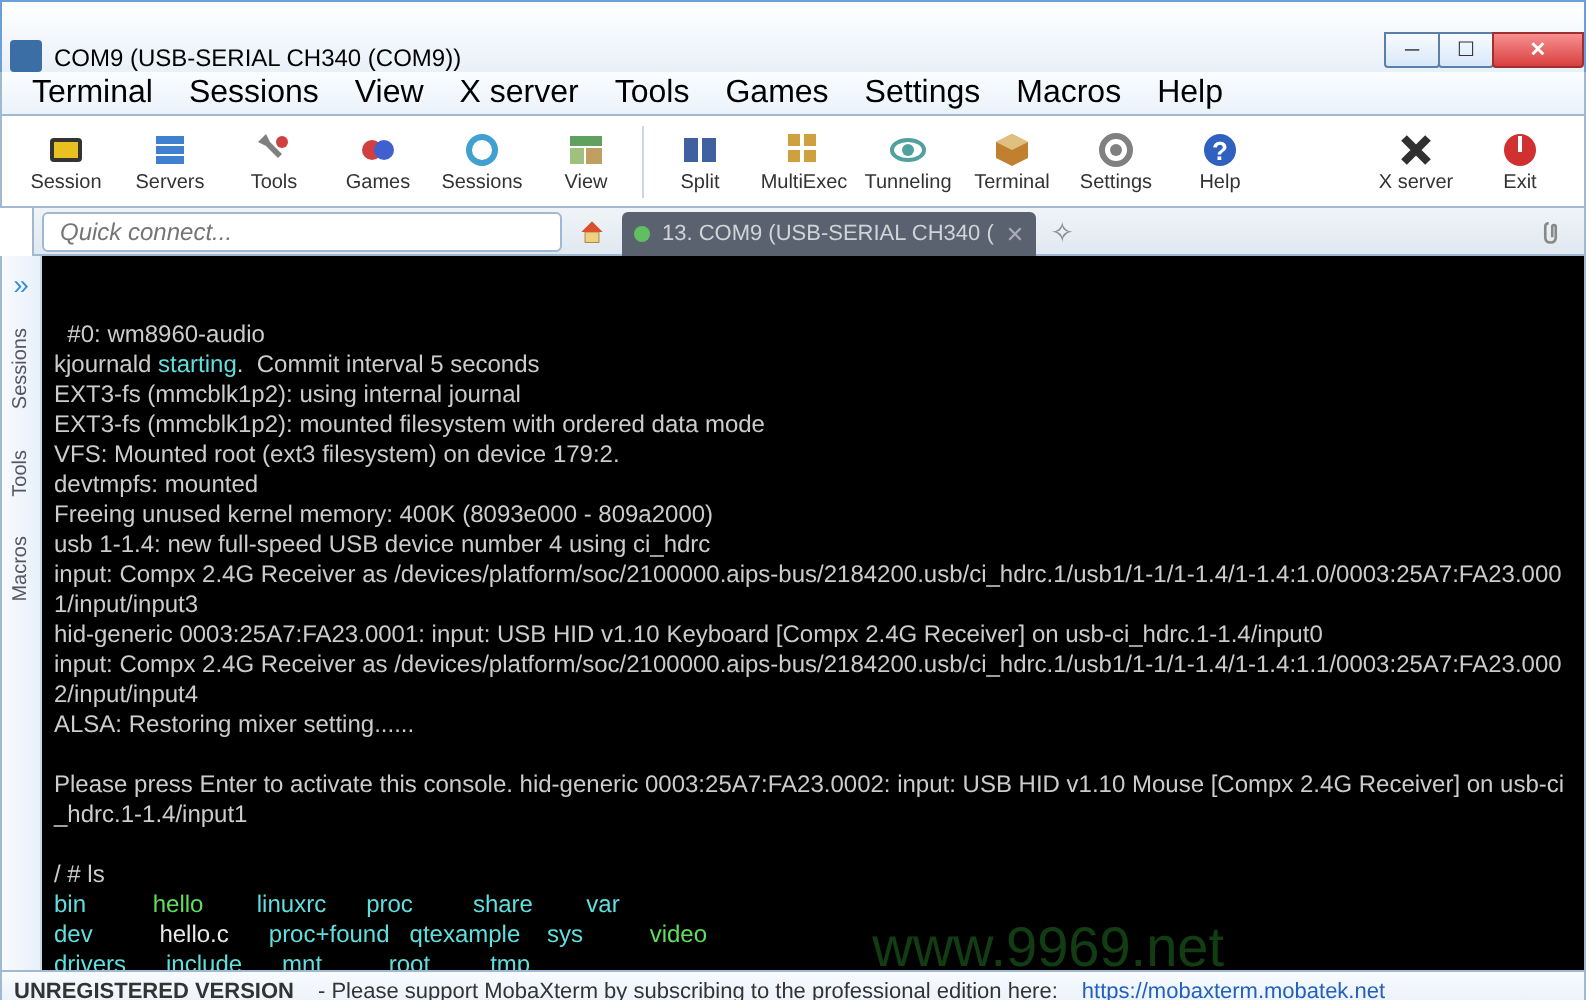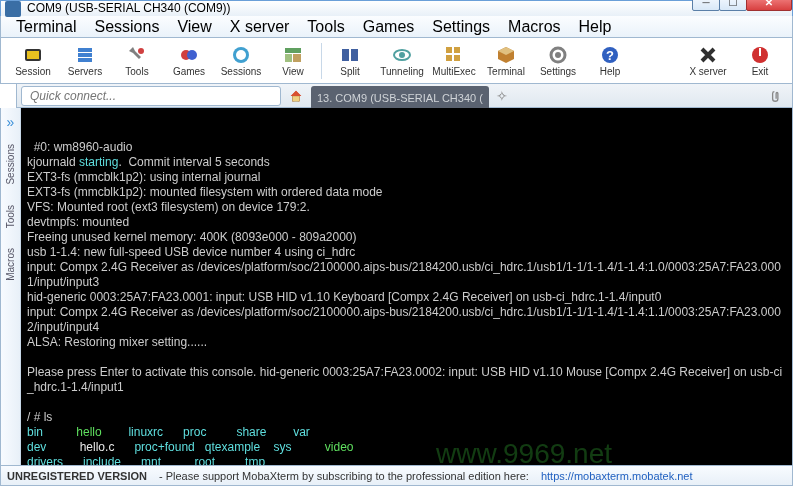--- a/index.html
+++ b/index.html
@@ -1,19 +1,19 @@
 <!DOCTYPE html>
 <html><head>
 <meta charset="utf-8">
 <style>
 * { margin:0; padding:0; box-sizing:border-box; font-family:'Segoe UI',Tahoma,sans-serif; }
 body { width:793px; height:500px; overflow:hidden; background:#fff; position:relative; }
 
 
-.titlebar { height:16px; background:linear-gradient(#fff,#e8f0f8); border:1px solid #6a9fd8; border-bottom:none; display:flex; align-items:flex-start; padding:0 4px; }
+.titlebar { height:36px; background:linear-gradient(#fff,#e8f0f8); border:1px solid #6a9fd8; border-bottom:none; display:flex; align-items:flex-end; padding:0 4px; }
 .titlebar .appicon { width:16px; height:16px; background:#3a6ea5; margin-right:6px; border-radius:2px; }
 .titlebar .title { font-size:12px; color:#000; flex:1; }
 .winbtns { display:flex; gap:0; margin-right:-4px; height:20px; margin-top:-8px; }
 .winbtn { width:28px; height:18px; border:1px solid #5a7fa8; background:linear-gradient(#f8fbff,#d8e8f8); display:flex; align-items:center; justify-content:center; font-size:10px; color:#333; border-radius:0 0 2px 2px; margin-left:-1px; }
 .winbtn.close { width:46px; background:linear-gradient(#f89090,#d84040); border-color:#a03030; color:#fff; font-weight:bold; }
 
 
 .menubar { height:22px; background:linear-gradient(#fbfdff,#eaf2fa); border:1px solid #a0b8d0; border-top:none; display:flex; align-items:center; padding:0 6px; font-size:16px; }
 .menubar span { padding:2px 9px; cursor:default; }
 
@@ -21,21 +21,21 @@
 .toolbar { height:46px; background:#fff; border:1px solid #a0b8d0; border-top:none; display:flex; align-items:center; padding:2px 6px; }
 .tbtn { display:flex; flex-direction:column; align-items:center; justify-content:center; width:52px; height:42px; font-size:10px; color:#333; cursor:pointer; border-radius:3px; }
 .tbtn .ticon { width:20px; height:20px; margin-bottom:1px; display:flex; align-items:center; justify-content:center; }
 .tspacer { flex:1; }
 .tsep { width:1px; height:36px; background:#c8d8e8; margin:0 2px; }
 
 
 .tabrow { height:24px; background:linear-gradient(#f0f4f8,#e0e8f0); border:1px solid #a0b8d0; border-top:none; display:flex; align-items:stretch; padding:0 4px; gap:4px;margin-left:16px; }
 .quickconnect { width:260px; height:20px; margin-top:2px; border:1px solid #a0b8d0; border-radius:3px; background:#fff; padding:0 8px; font-size:12px; font-style:italic; color:#888; outline:none; }
 .tabhome { width:22px; height:20px; margin-top:2px; display:flex; align-items:center; justify-content:center; }
-.tab { height:22px; margin-top:2px; background:#5a6270; border-radius:3px 3px 0 0; display:flex; align-items:center; padding:0 6px; color:#d0d4d8; font-size:11px; gap:6px;flex-direction:column; }
+.tab { height:22px; margin-top:2px; background:#5a6270; border-radius:3px 3px 0 0; display:flex; align-items:center; padding:0 6px; color:#d0d4d8; font-size:11px; gap:6px; }
 .tab .dot { width:8px; height:8px; background:#60c060; border-radius:50%; }
 .tab .tclose { font-size:11px; color:#aab; cursor:pointer; }
 .newtab { width:18px; height:18px; margin-top:3px; display:flex; align-items:center; justify-content:center; color:#888; font-size:14px; }
 .clip { margin-left:auto; margin-right:4px; display:flex; align-items:center; color:#888; }
 
 
 .main { display:flex; height:358px; border:1px solid #a0b8d0; border-top:none; }
 .sidebar { width:20px; background:linear-gradient(90deg,#f8fbff,#e8f0f8); border-right:1px solid #c8d8e8; display:flex; flex-direction:column; align-items:center; padding-top:2px; }
 .sidetab { writing-mode:vertical-rl; transform:rotate(180deg); font-size:10px; color:#556; padding:10px 2px; cursor:pointer; display:flex; align-items:center; gap:4px; }
 .arrow { color:#3a8fd8; font-size:14px; padding:4px 0; }
@@ -142,36 +142,36 @@
         <svg width="20" height="20">
           <rect x="2" y="4" width="7" height="12" fill="#4060a0"></rect>
           <rect x="11" y="4" width="7" height="12" fill="#4060a0"></rect>
         </svg>
       </div>
       <span>Split</span>
     </div>
     <div class="tbtn">
       <div class="ticon">
         <svg width="20" height="20">
-          <ellipse cx="10" cy="10" rx="8" ry="5" fill="none" stroke="#50a0a0" stroke-width="2"></ellipse>
-          <circle cx="10" cy="10" r="3" fill="#50a0a0"></circle>
-        </svg>
-      </div>
-      <span>Tunneling</span>
-    </div>
-    <div class="tbtn">
-      <div class="ticon">
-        <svg width="20" height="20">
           <rect x="2" y="2" width="6" height="6" fill="#d0a040"></rect>
           <rect x="10" y="2" width="6" height="6" fill="#d0a040"></rect>
           <rect x="2" y="10" width="6" height="6" fill="#d0a040"></rect>
           <rect x="10" y="10" width="6" height="6" fill="#d0a040"></rect>
         </svg>
       </div>
       <span>MultiExec</span>
+    </div>
+    <div class="tbtn">
+      <div class="ticon">
+        <svg width="20" height="20">
+          <ellipse cx="10" cy="10" rx="8" ry="5" fill="none" stroke="#50a0a0" stroke-width="2"></ellipse>
+          <circle cx="10" cy="10" r="3" fill="#50a0a0"></circle>
+        </svg>
+      </div>
+      <span>Tunneling</span>
     </div>
     <div class="tbtn">
       <div class="ticon">
         <svg width="20" height="20">
           <path d="M10 2 L18 6 L18 14 L10 18 L2 14 L2 6 Z" fill="#c08030"></path>
           <path d="M10 2 L18 6 L10 10 L2 6 Z" fill="#e0c080"></path>
         </svg>
       </div>
       <span>Terminal</span>
     </div>

